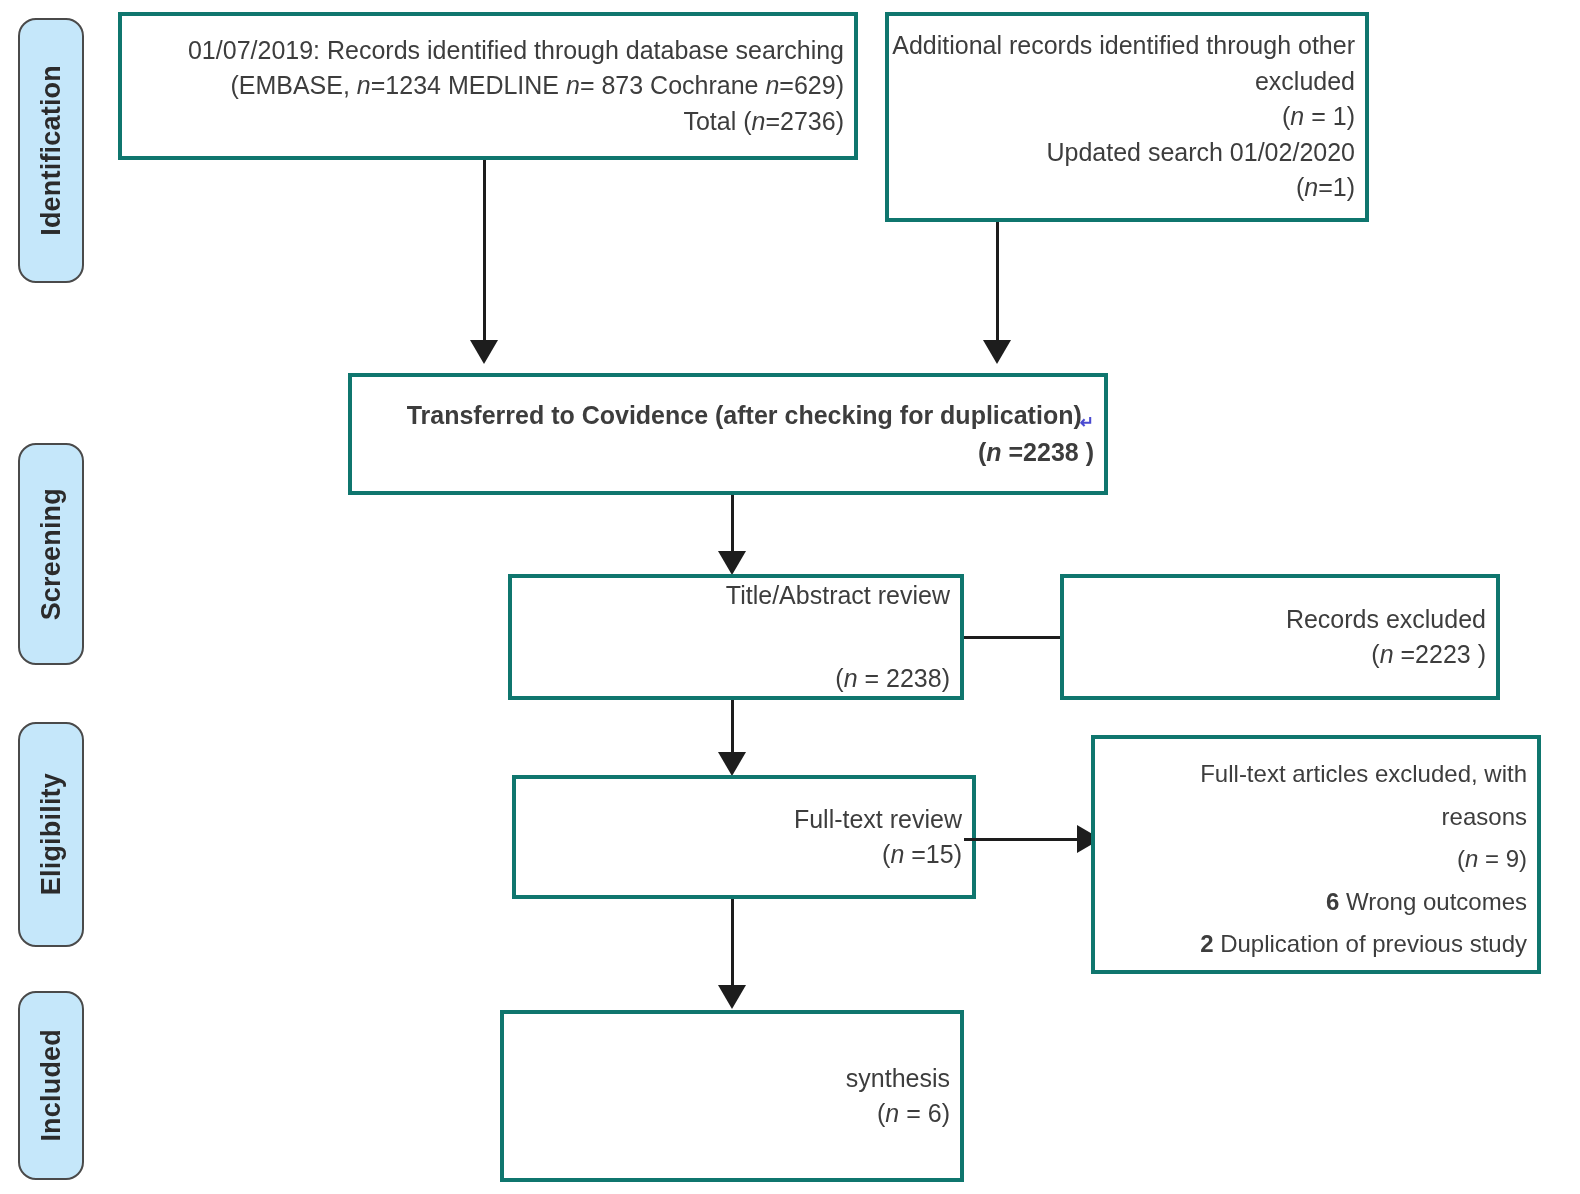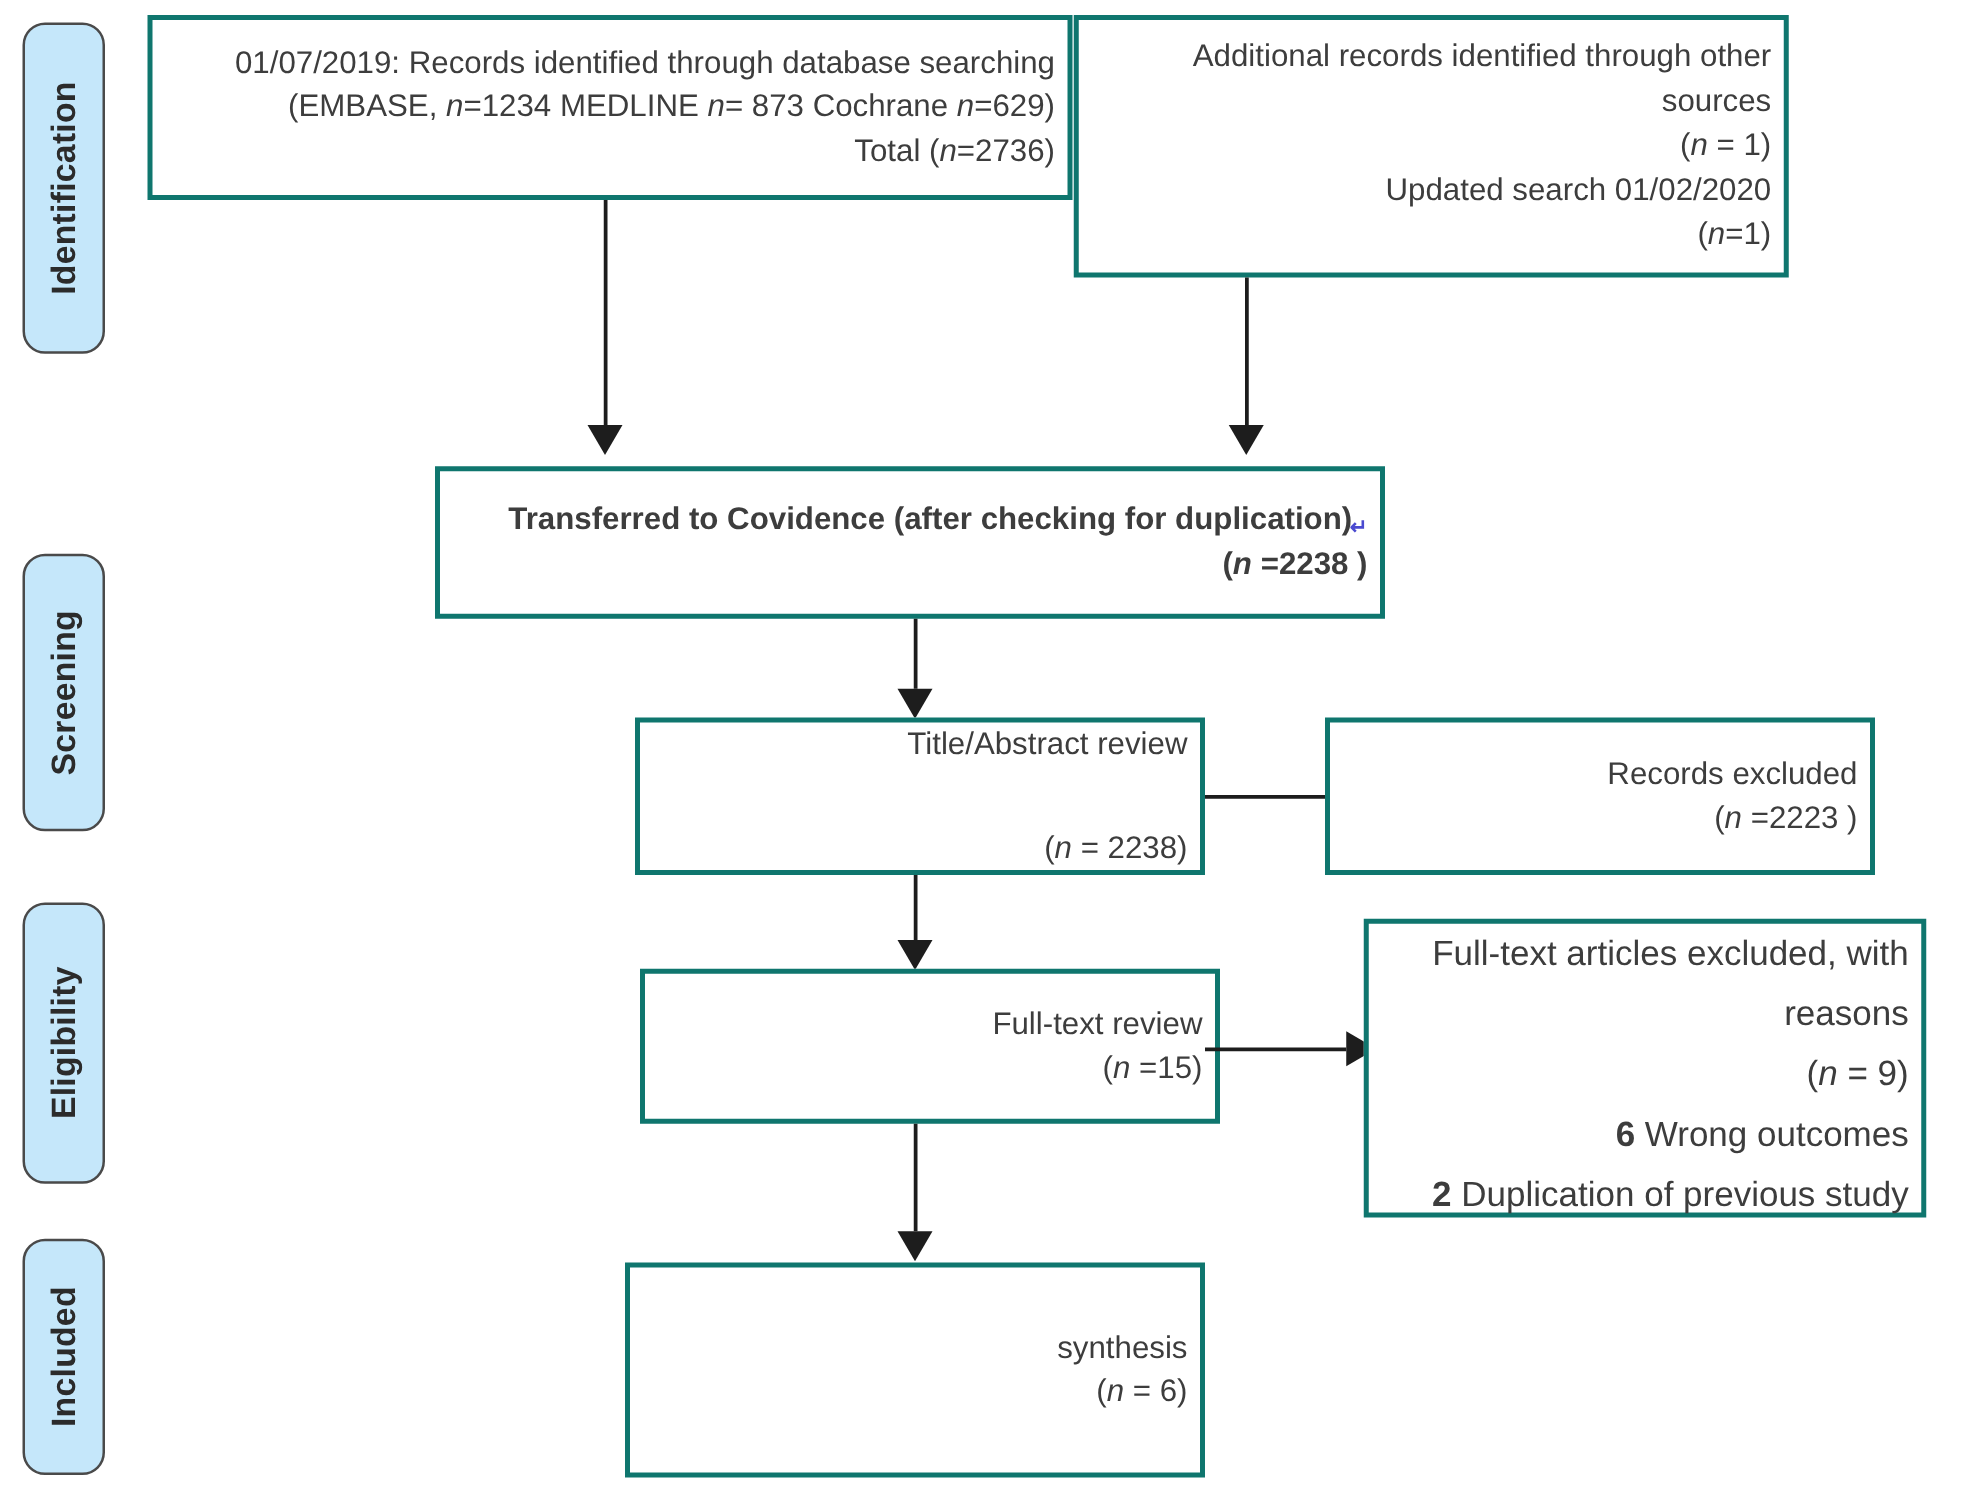--- a/index.html
+++ b/index.html
@@ -60,21 +60,21 @@
     color: #3d3d3d;
     white-space: nowrap;
   }
   .flow-box .line em {
     font-style: italic;
   }
   .flow-box .line b {
     font-weight: bold;
   }
   .reasons .line {
-    font-size: 28px;
+    font-size: 24px;
     line-height: 1.36;
     margin-top: 10px;
   }
 
   
   .artifact {
     color: #4a4ad0;
     font-size: 17px;
     vertical-align: -4px;
     margin-left: -2px;
@@ -128,23 +128,23 @@
   <div class="phase-tab" style="left:18px; top:991px; width:66px; height:189px;">
     <span class="phase-label">Included</span>
   </div>
 
   <div class="flow-box" style="left:118px; top:12px; width:740px; height:148px;">
     <div class="line">01/07/2019: Records identified through database searching</div>
     <div class="line"><span>(EMBASE, </span><em>n</em><span>=1234 MEDLINE </span><em>n</em><span>= 873 Cochrane </span><em>n</em><span>=629)</span></div>
     <div class="line"><span>Total (</span><em>n</em><span>=2736)</span></div>
   </div>
 
-  <div class="flow-box" style="left:859px; top:12px; width:572px; height:210px;">
+  <div class="flow-box" style="left:885px; top:12px; width:484px; height:210px;">
     <div class="line">Additional records identified through other</div>
-    <div class="line">sources</div>
+    <div class="line">excluded</div>
     <div class="line"><span>(</span><em>n</em><span> = 1)</span></div>
     <div class="line">Updated search 01/02/2020</div>
     <div class="line"><span>(</span><em>n</em><span>=1)</span></div>
   </div>
 
   <div class="v-line" style="left:483px; top:160px; height:180px;"></div>
   <div class="arrow-down" style="left:470px; top:340px;"></div>
 
   <div class="v-line" style="left:996px; top:222px; height:118px;"></div>
   <div class="arrow-down" style="left:983px; top:340px;"></div>

